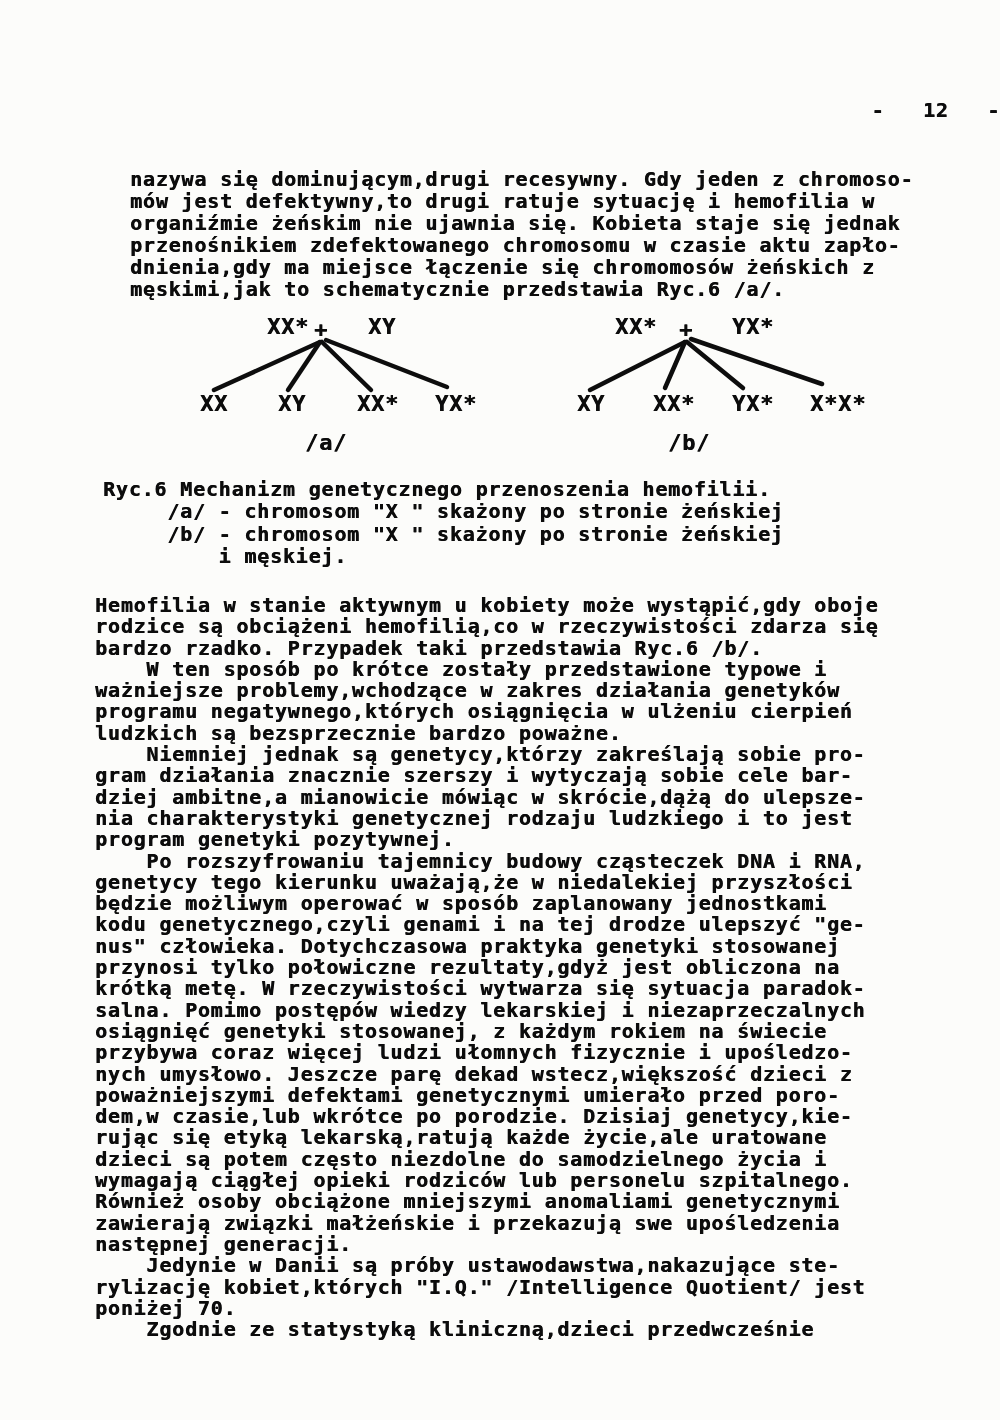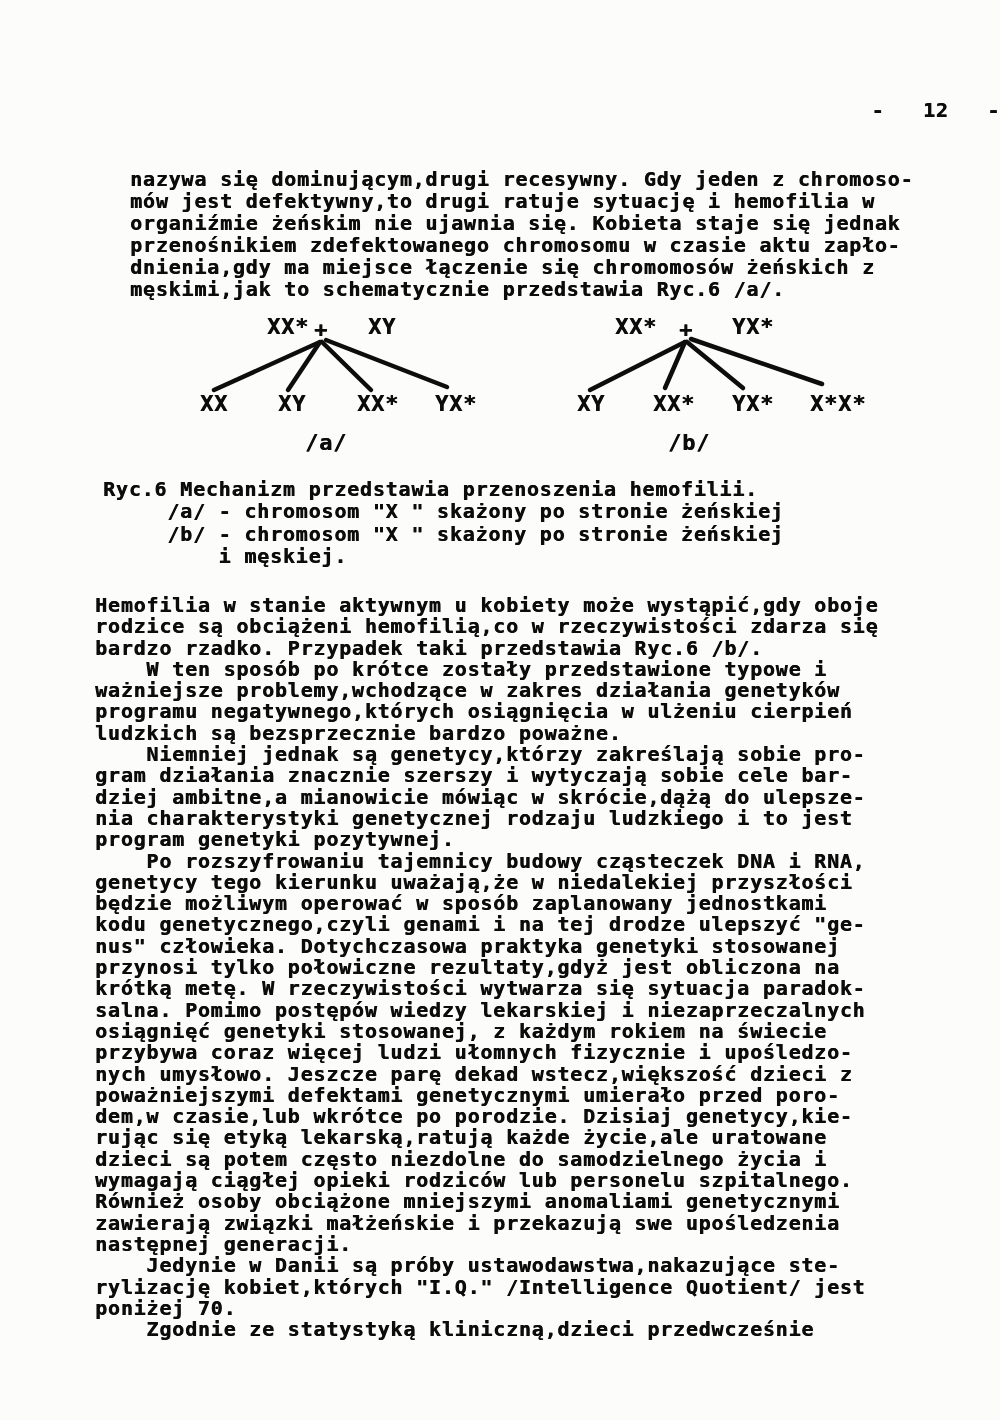--- a/index.html
+++ b/index.html
@@ -101,21 +101,21 @@
       <text x="529" y="31">+</text>
       <text x="582" y="28">YX*</text>
       <text x="427" y="105">XY</text>
       <text x="503" y="105">XX*</text>
       <text x="582" y="105">YX*</text>
       <text x="660" y="105">X*X*</text>
       <text x="518" y="144">/b/</text>
     </g>
   </svg>
 
-  <pre class="caption">Ryc.6 Mechanizm przedstawia przenoszenia hemofilii.
+  <pre class="caption">Ryc.6 Mechanizm genetycznego przenoszenia hemofilii.
      /a/ - chromosom "X " skażony po stronie żeńskiej
      /b/ - chromosom "X " skażony po stronie żeńskiej
          i męskiej.</pre>
 
   <pre class="body-text">Hemofilia w stanie aktywnym u kobiety może wystąpić,gdy oboje
 rodzice są obciążeni hemofilią,co w rzeczywistości zdarza się
 bardzo rzadko. Przypadek taki przedstawia Ryc.6 /b/.
     W ten sposób po krótce zostały przedstawione typowe i
 ważniejsze problemy,wchodzące w zakres działania genetyków
 programu negatywnego,których osiągnięcia w ulżeniu cierpień

